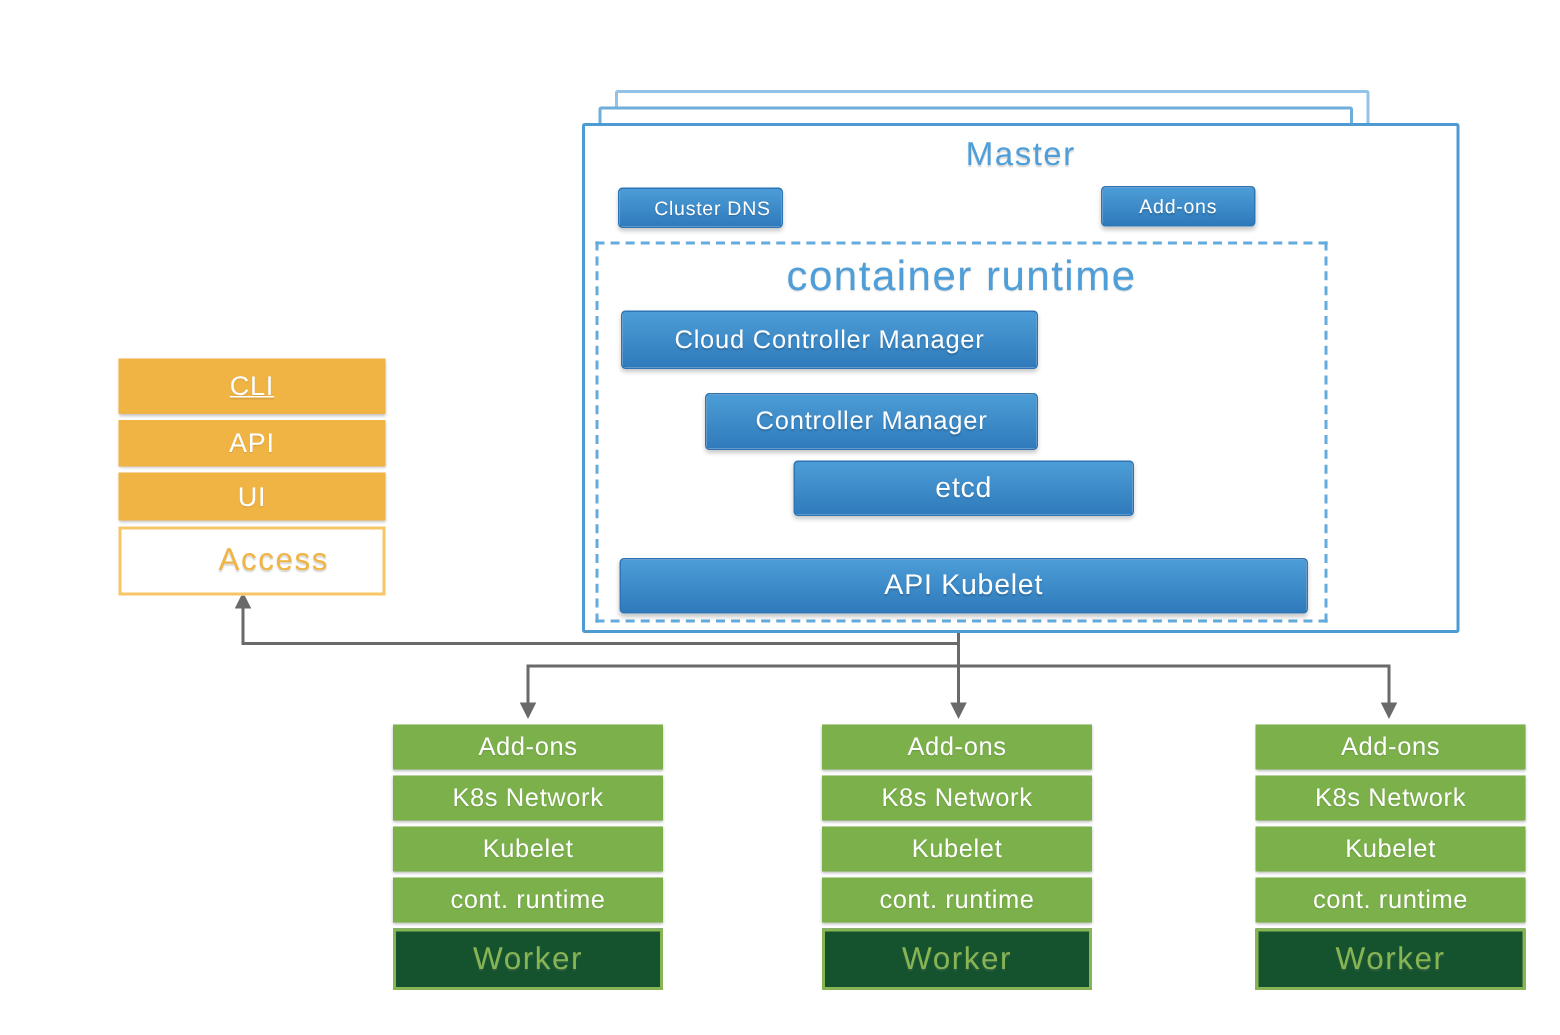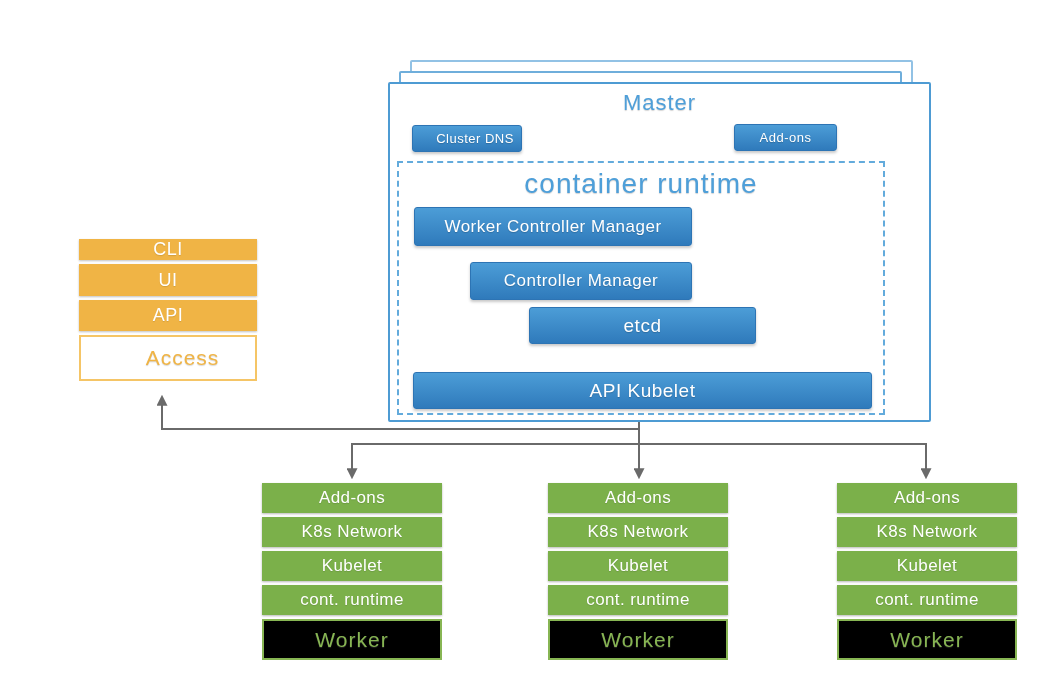--- a/index.html
+++ b/index.html
@@ -8,21 +8,21 @@
     position:relative;width:1040px;height:690px;background:#fff;overflow:hidden;
     font-family:"Liberation Sans", sans-serif;
   }
   
   .stack-layer{
     position:absolute;width:503px;height:340px;background:#fff;border-radius:2px;
   }
   .layer3{left:410px;top:60px;border:2px solid var(--stack-border-3,#92C2E5);}
   .layer2{left:399px;top:71px;border:2px solid var(--stack-border-2,#6FAEDB);}
   .master{
-    position:absolute;left:388px;top:82px;width:543px;height:340px;
+    position:absolute;left:388px;top:82px;width:585px;height:340px;
     background:#fff;border:2px solid var(--master-border,#4E9BD3);border-radius:2px;
   }
   .master-title{
     position:absolute;left:0;top:6px;width:100%;text-align:center;
     font-size:22px;letter-spacing:1px;color:var(--light-blue,#4E9FD9);
     text-shadow:0 1px 1px rgba(110,110,110,0.30);
   }
   
   .bluebox{
     display:flex;align-items:center;justify-content:center;
@@ -51,42 +51,42 @@
   .sched{left:322px;top:79px;width:151px;height:37px;font-size:18px;}
   .apisrv{left:14px;top:209px;width:459px;height:37px;font-size:19px;}
   
   .access-stack{position:absolute;left:79px;top:239px;width:178px;}
   .access-row{
     display:flex;align-items:center;justify-content:center;
     background:var(--orange,#F0B445);color:#fff;font-size:18px;letter-spacing:0.5px;
     box-shadow:0 1px 2px rgba(0,0,0,0.25);margin-bottom:4px;
     text-shadow:0 1px 1px rgba(0,0,0,0.12);
   }
-  .access-row.r1{height:21px;}
+  .access-row.r1{height:37px;text-decoration:underline;}
   .access-row.r2{height:32px;}
   .access-row.r3{height:31px;}
   .access-footer{
     height:46px;display:flex;align-items:center;justify-content:center;
     background:#fff;border:2px solid var(--orange-border,#F5C566);
     color:var(--orange,#F0B445);font-size:21px;letter-spacing:1px;
     text-shadow:0 1px 1px rgba(120,120,120,0.30);
     padding-left:29px;
   }
   
   .worker-stack{position:absolute;top:483px;width:180px;}
   .w1{left:262px;} .w2{left:548px;} .w3{left:837px;}
   .worker-row{
     height:30px;display:flex;align-items:center;justify-content:center;
     background:var(--green,#7BB04A);color:#fff;font-size:17px;letter-spacing:0.4px;
     box-shadow:0 1px 2px rgba(0,0,0,0.28);margin-bottom:4px;
     text-shadow:0 1px 1px rgba(0,0,0,0.12);
   }
   .worker-footer{
     height:41px;display:flex;align-items:center;justify-content:center;
-    background:#000000;border:2px solid var(--green-border,#87B553);
+    background:#14532d;border:2px solid var(--green-border,#87B553);
     color:var(--green-border,#87B553);font-size:21px;letter-spacing:1px;
     text-shadow:0 1px 1px rgba(120,120,120,0.30);
   }
   
   .connectors{position:absolute;left:0;top:0;width:1040px;height:690px;pointer-events:none;}
   .connectors path{stroke:var(--arrow-gray,#6A6A6A);stroke-width:2;fill:none;}
   .connectors marker path{fill:var(--arrow-gray,#6A6A6A);stroke:none;}
 </style>
 </head>
 <body>
@@ -111,31 +111,31 @@
   <div class="stack-layer layer3"></div>
   <div class="stack-layer layer2"></div>
 
   <div class="master">
     <div class="master-title">Master</div>
     <div class="bluebox cluster-dns">Cluster DNS</div>
     <div class="bluebox master-addons">Add-ons</div>
 
     <div class="runtime">
       <div class="runtime-title">container runtime</div>
-      <div class="bluebox ccm">Worker Controller Manager</div>
+      <div class="bluebox ccm">Cloud Controller Manager</div>
       <div class="bluebox cm">Controller Manager</div>
       <div class="bluebox etcd">etcd</div>
       <div class="bluebox apisrv">API Kubelet</div>
     </div>
   </div>
 
   <div class="access-stack">
     <div class="access-row r1">CLI</div>
+    <div class="access-row r3">API</div>
     <div class="access-row r2">UI</div>
-    <div class="access-row r3">API</div>
     <div class="access-footer">Access</div>
   </div>
 
   <div class="worker-stack w1">
     <div class="worker-row">Add-ons</div>
     <div class="worker-row">K8s Network</div>
     <div class="worker-row">Kubelet</div>
     <div class="worker-row">cont. runtime</div>
     <div class="worker-footer">Worker</div>
   </div>

